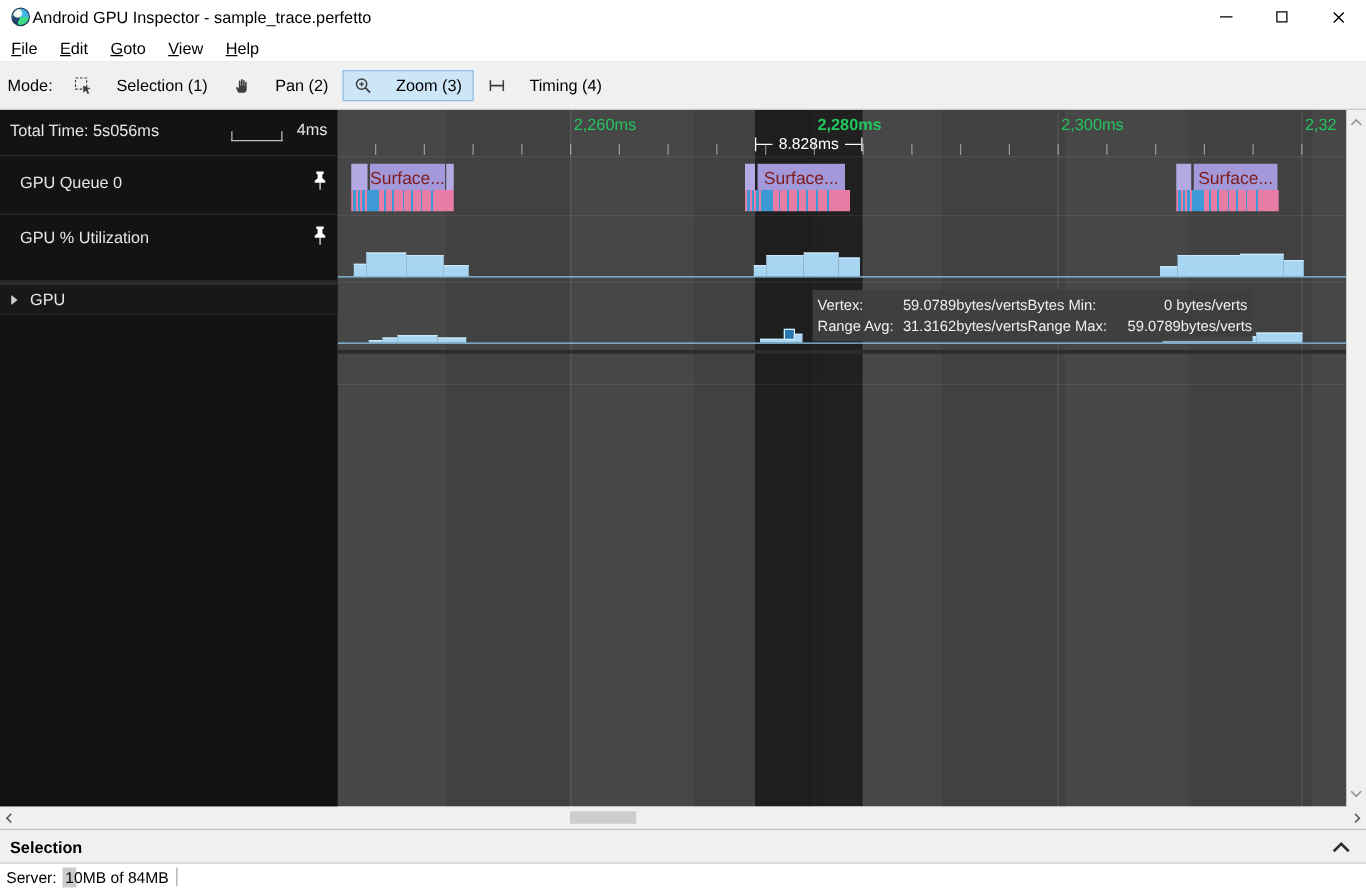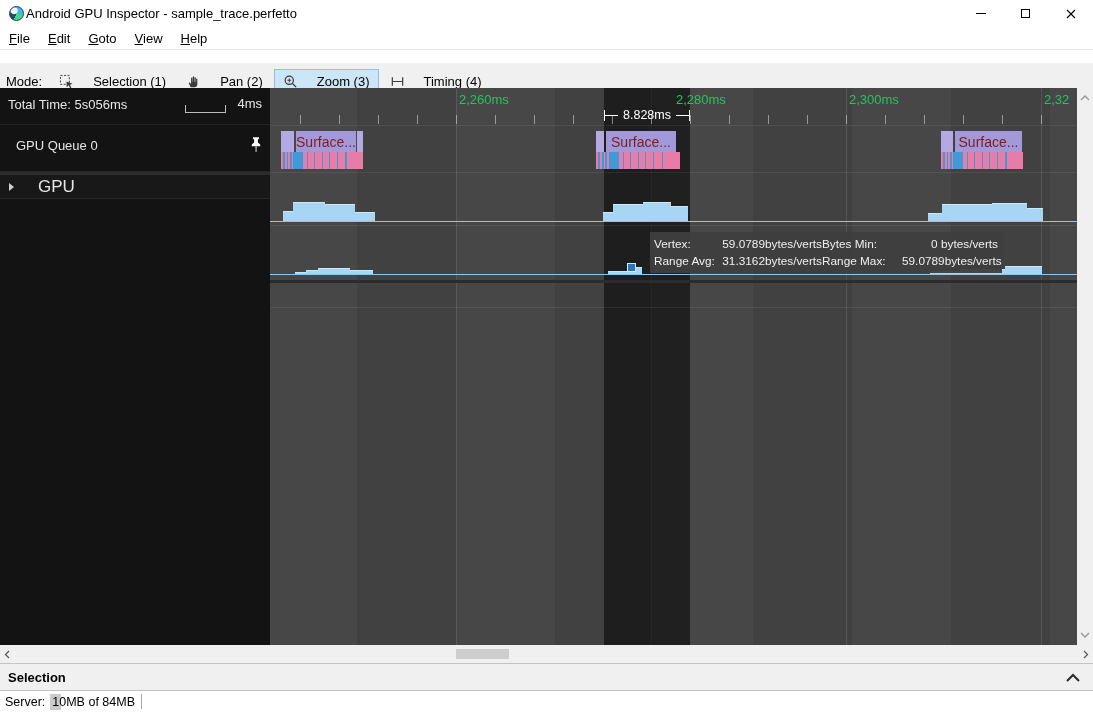--- a/index.html
+++ b/index.html
@@ -15,21 +15,21 @@
   .title-text{margin-left:2px;font-size:13px;color:#000;}
   .win-controls{margin-left:auto;display:flex;height:27px;}
   .win-btn{width:45px;height:27px;display:flex;align-items:center;justify-content:center;}
   .min-glyph{width:10px;height:1px;background:#000;}
   .max-glyph{width:9px;height:9px;border:1px solid #000;box-sizing:border-box;}
   
   .menubar{position:absolute;left:0;top:27px;width:1093px;height:23px;background:#fff;display:flex;align-items:center;font-size:13px;border-bottom:1px solid #e6e6e6;box-sizing:border-box;}
   .menu-item{padding:2px 9px;color:#000;}
   .menu-item u{text-decoration:underline;}
   
-  .toolbar{position:absolute;left:0;top:50px;width:1093px;height:38px;background:#f0f0f0;border-bottom:1px solid #c9c9c9;box-sizing:border-box;margin-top:13px;}
+  .toolbar{position:absolute;left:0;top:50px;width:1093px;height:38px;background:#f0f0f0;border-bottom:1px solid #c9c9c9;box-sizing:border-box;}
   .mode-row{position:absolute;left:6px;top:0;height:37px;display:flex;align-items:center;}
   .mode-label{font-size:13px;color:#000;margin-right:8px;}
   .mode-btn{display:flex;align-items:center;gap:19px;font-size:13px;color:#000;padding:4px 8px;border:1px solid transparent;margin-right:2px;}
   .mode-btn.active{background:#cde6f7;border:1px solid #8fbfe8;}
   .mode-btn svg{display:block;}
   .search-wrap{position:absolute;left:369px;top:60px;width:344px;height:23px;background:#fff;border:1px solid #7f7f7f;box-sizing:border-box;display:flex;align-items:center;}
   .search-wrap svg{margin:0 3px 0 5px;flex:none;}
   .search-input{border:none;outline:none;flex:1;font-size:13px;font-family:inherit;color:#000;background:transparent;padding:0;}
   .clear-x{flex:none;padding:0 8px;color:#444;font-size:14px;line-height:21px;}
   .icon-btn{position:absolute;top:59px;width:26px;height:26px;background:#e9e9e9;border:1px solid #8f8f8f;box-sizing:border-box;display:flex;align-items:center;justify-content:center;}
@@ -39,21 +39,21 @@
   .lp-row{position:relative;border-bottom:1px solid #262626;box-sizing:border-box;}
   .lp-header{height:37px;}
   .lp-title{position:absolute;left:8px;top:9px;font-size:13px;}
   .scale-bracket{position:absolute;right:44px;top:17px;width:39px;height:7px;border-left:1px solid #bdbdbd;border-right:1px solid #bdbdbd;border-bottom:1px solid #bdbdbd;}
   .scale-text{position:absolute;right:8px;top:8px;font-size:13px;}
   .lp-track .t-label{position:absolute;left:16px;font-size:13px;}
   .pin{position:absolute;right:7px;top:10px;width:14px;height:18px;}
   .lp-sep{height:3px;background:#2c2c2c;border-bottom:none;}
   .lp-gpu{height:24px;background:#181818;display:flex;align-items:center;}
   .tri{width:0;height:0;border-left:5px solid #cfcfcf;border-top:4px solid transparent;border-bottom:4px solid transparent;margin-left:9px;}
-  .lp-gpu span{font-size:17px;margin-left:24px;}
+  .lp-gpu span{font-size:13px;margin-left:10px;}
   .lp-rest{position:absolute;left:0;top:220px;width:270px;height:337px;background:#131313;}
   .canvas{position:absolute;left:270px;top:0;width:807px;height:557px;overflow:hidden;background:#474747;z-index:1;}
   .band{position:absolute;top:0;height:557px;background:#414141;z-index:1;}
   .gridline{position:absolute;top:0;height:557px;width:1px;background:rgba(255,255,255,.10);z-index:2;}
   .sel-band{position:absolute;top:0;height:557px;background:rgba(5,5,5,.58);z-index:3;}
   .rowline{position:absolute;left:0;width:807px;height:1px;background:rgba(255,255,255,.07);z-index:4;}
   .sepband{position:absolute;left:0;top:192px;width:807px;height:3px;background:#2c2c2c;z-index:4;}
   .baseline{position:absolute;left:0;width:807px;height:1px;background:#8cc7ee;z-index:5;}
   .step{position:absolute;background:#a8d5f2;border-top:1px solid #cbe7fa;box-sizing:border-box;z-index:6;}
   .pblock{position:absolute;top:43px;height:21px;background:#a298da;display:flex;align-items:center;justify-content:center;font-size:14px;color:#7f1d1d;overflow:hidden;white-space:nowrap;z-index:6;}
@@ -185,21 +185,21 @@
 
   <div class="timeline">
     <div class="canvas" id="canvas">
         <div class="band" style="left: 87px; width: 99px;"></div>
         <div class="band" style="left: 285px; width: 99px;"></div>
         <div class="band" style="left: 483px; width: 99px;"></div>
         <div class="band" style="left: 681px; width: 99px;"></div>
         <div class="gridline" style="left: 186px;"></div>
         <div class="ruler-label" style="left: 189px;">2,260ms</div>
         <div class="gridline" style="left: 381px;"></div>
-        <div class="ruler-label" style="left: 406px;">2,280ms</div>
+        <div class="ruler-label" style="left: 384px; font-weight: bold;">2,280ms</div>
         <div class="gridline" style="left: 576px;"></div>
         <div class="ruler-label" style="left: 579px;">2,300ms</div>
         <div class="gridline" style="left: 771px;"></div>
         <div class="ruler-label" style="left: 774px;">2,32</div>
         <div class="sel-band" style="left: 334px; width: 86px;"></div>
         <div class="rowline" style="top: 37px;"></div>
         <div class="rowline" style="top: 84px;"></div>
         <div class="rowline" style="top: 137px;"></div>
         <div class="rowline" style="top: 219px;"></div>
         <div class="sepband"></div>
@@ -282,20 +282,27 @@
         <div class="scale-bracket"></div>
         <div class="scale-text">4ms</div>
       </div>
       <div class="lp-row lp-track" style="height:47px;">
         <div class="t-label" style="top:13px;">GPU Queue 0</div>
         <svg class="pin" style="top:11px;" viewBox="0 0 14 18">
             <path fill="#fff" d="M4 1.2h6v1.6l-1.1.7v3l2.3 2v1.7H2.8V8.5l2.3-2v-3L4 2.8z"></path>
             <rect x="6.6" y="10.2" width=".9" height="5.6" fill="#fff"></rect>
           </svg>
       </div>
+      <div class="lp-row lp-track" style="height:53px;">
+        <div class="t-label" style="top:10px;">GPU % Utilization</div>
+        <svg class="pin" style="top:8px;" viewBox="0 0 14 18">
+            <path fill="#fff" d="M4 1.2h6v1.6l-1.1.7v3l2.3 2v1.7H2.8V8.5l2.3-2v-3L4 2.8z"></path>
+            <rect x="6.6" y="10.2" width=".9" height="5.6" fill="#fff"></rect>
+          </svg>
+      </div>
       <div class="lp-row lp-sep"></div>
       <div class="lp-row lp-gpu">
         <div class="tri"></div>
         <span>GPU</span>
       </div>
       <div class="lp-rest"></div>
     </div>
 
     <div class="vscroll">
       <svg class="vs-arrow" style="top:7px;" width="10" height="6" viewBox="0 0 10 6">

